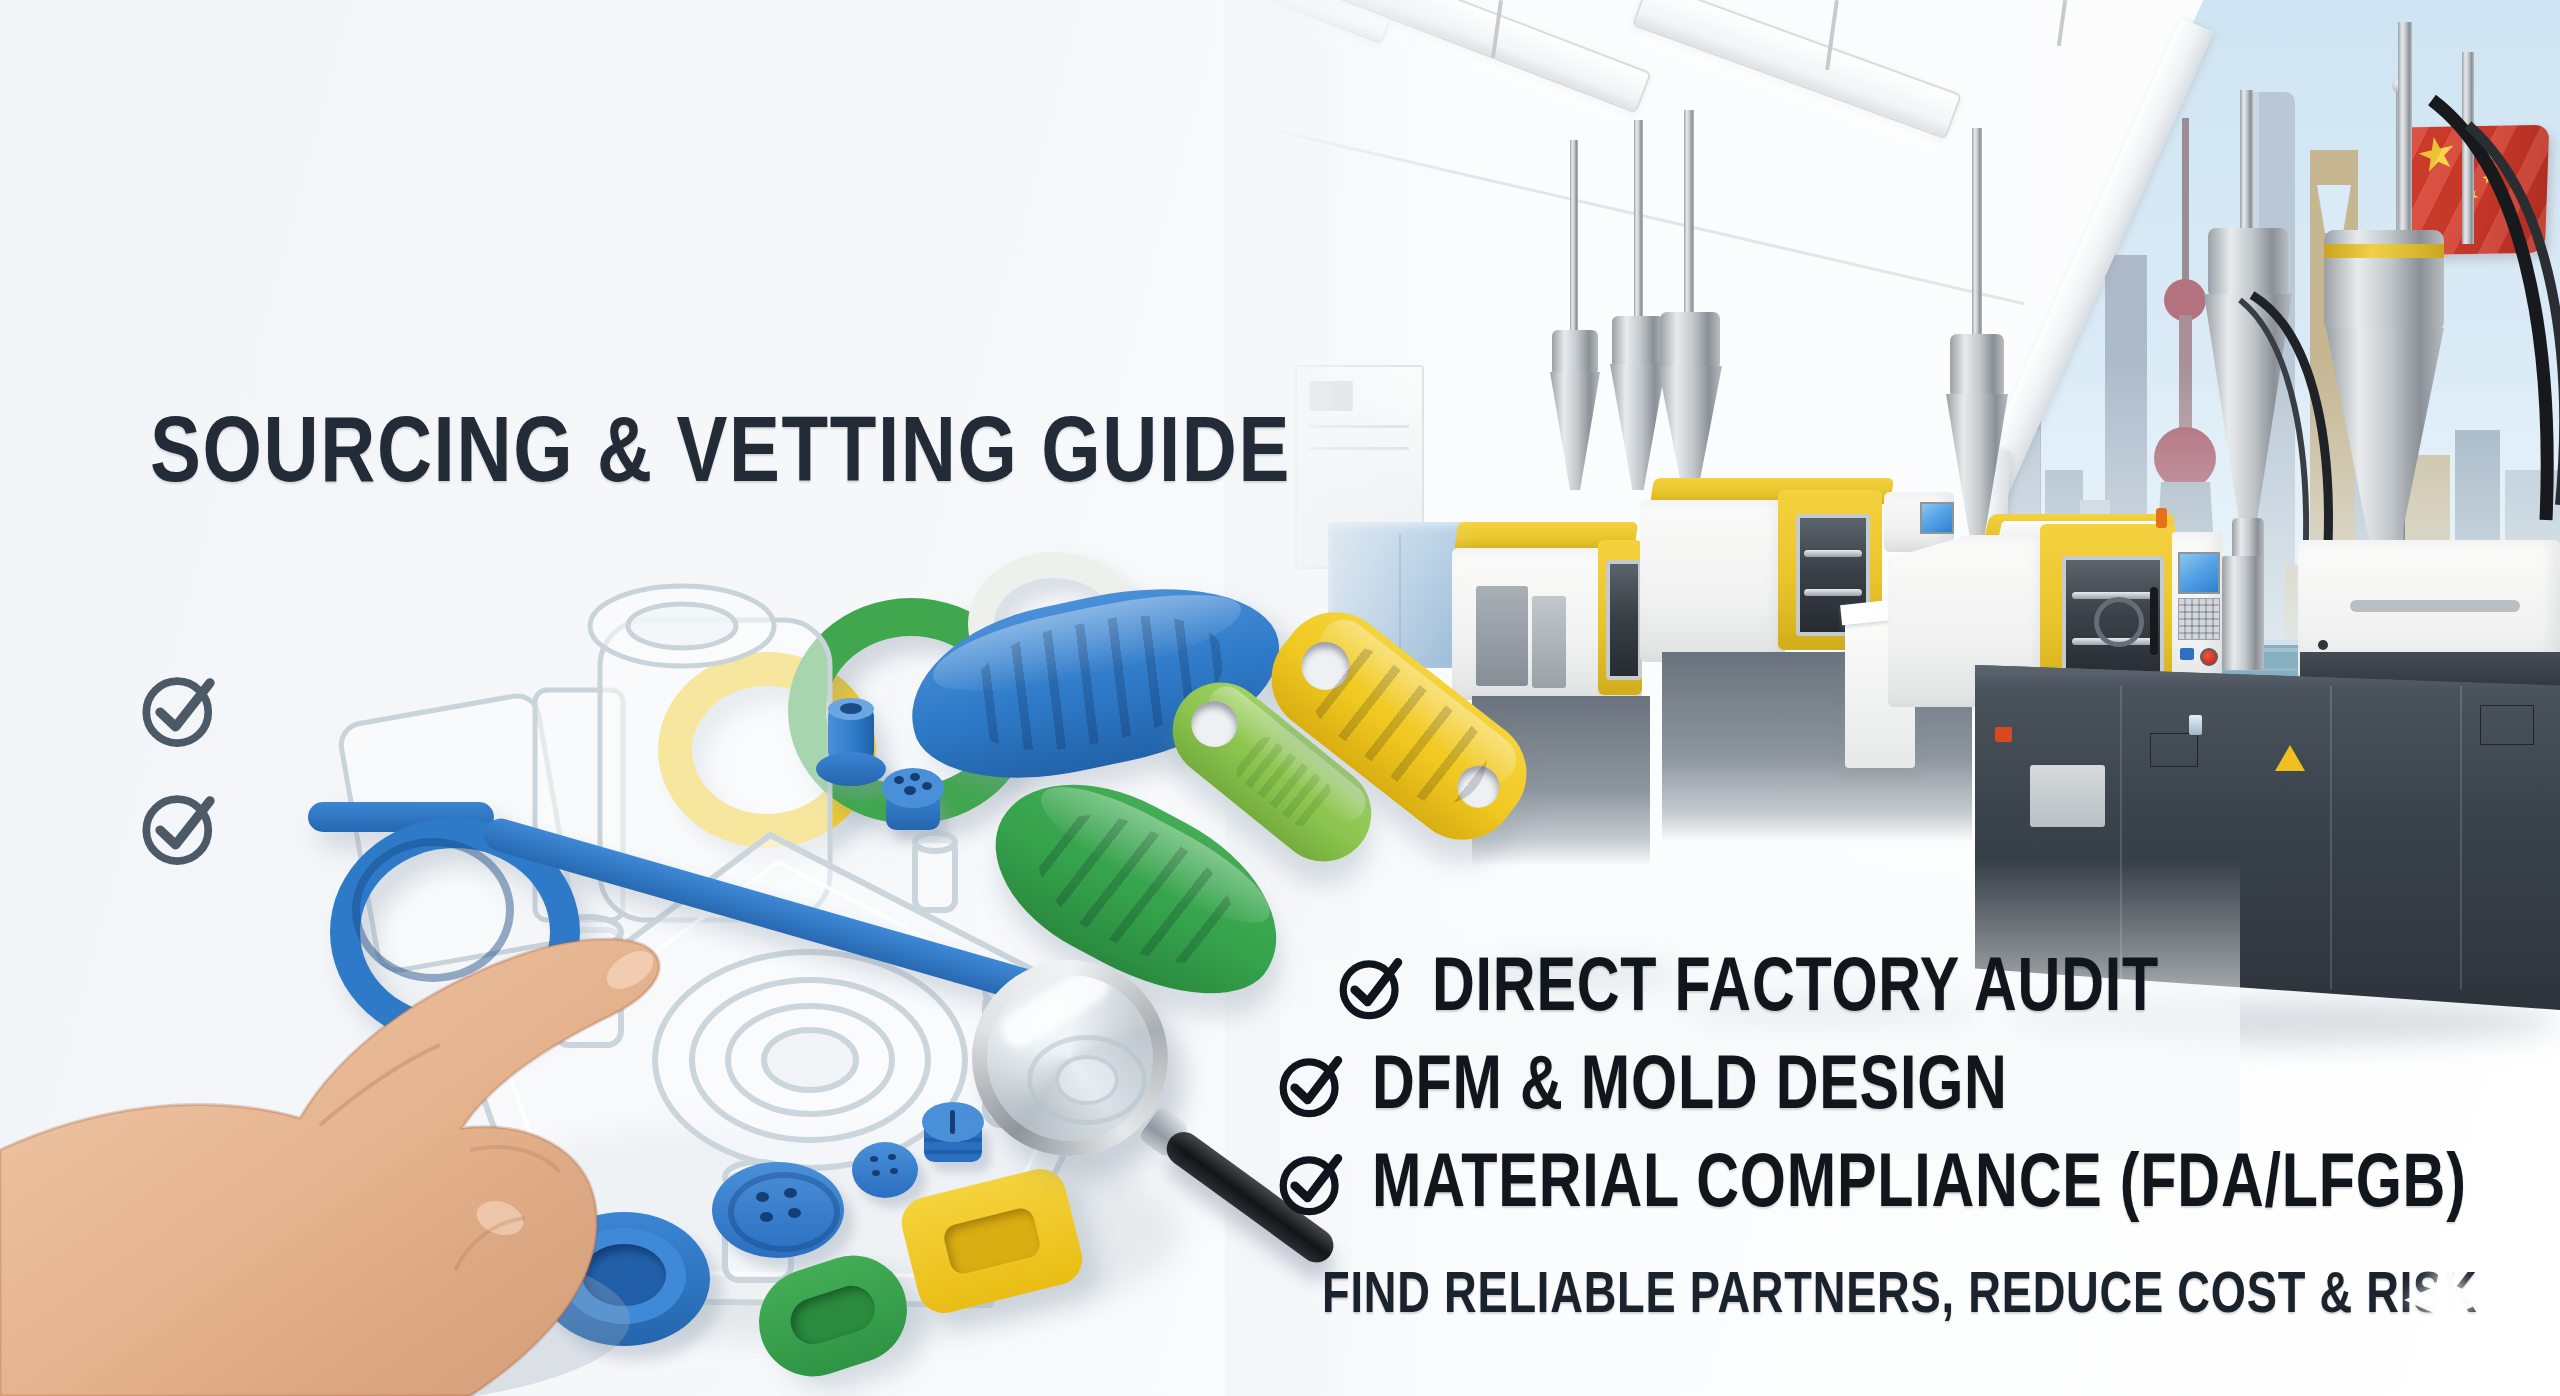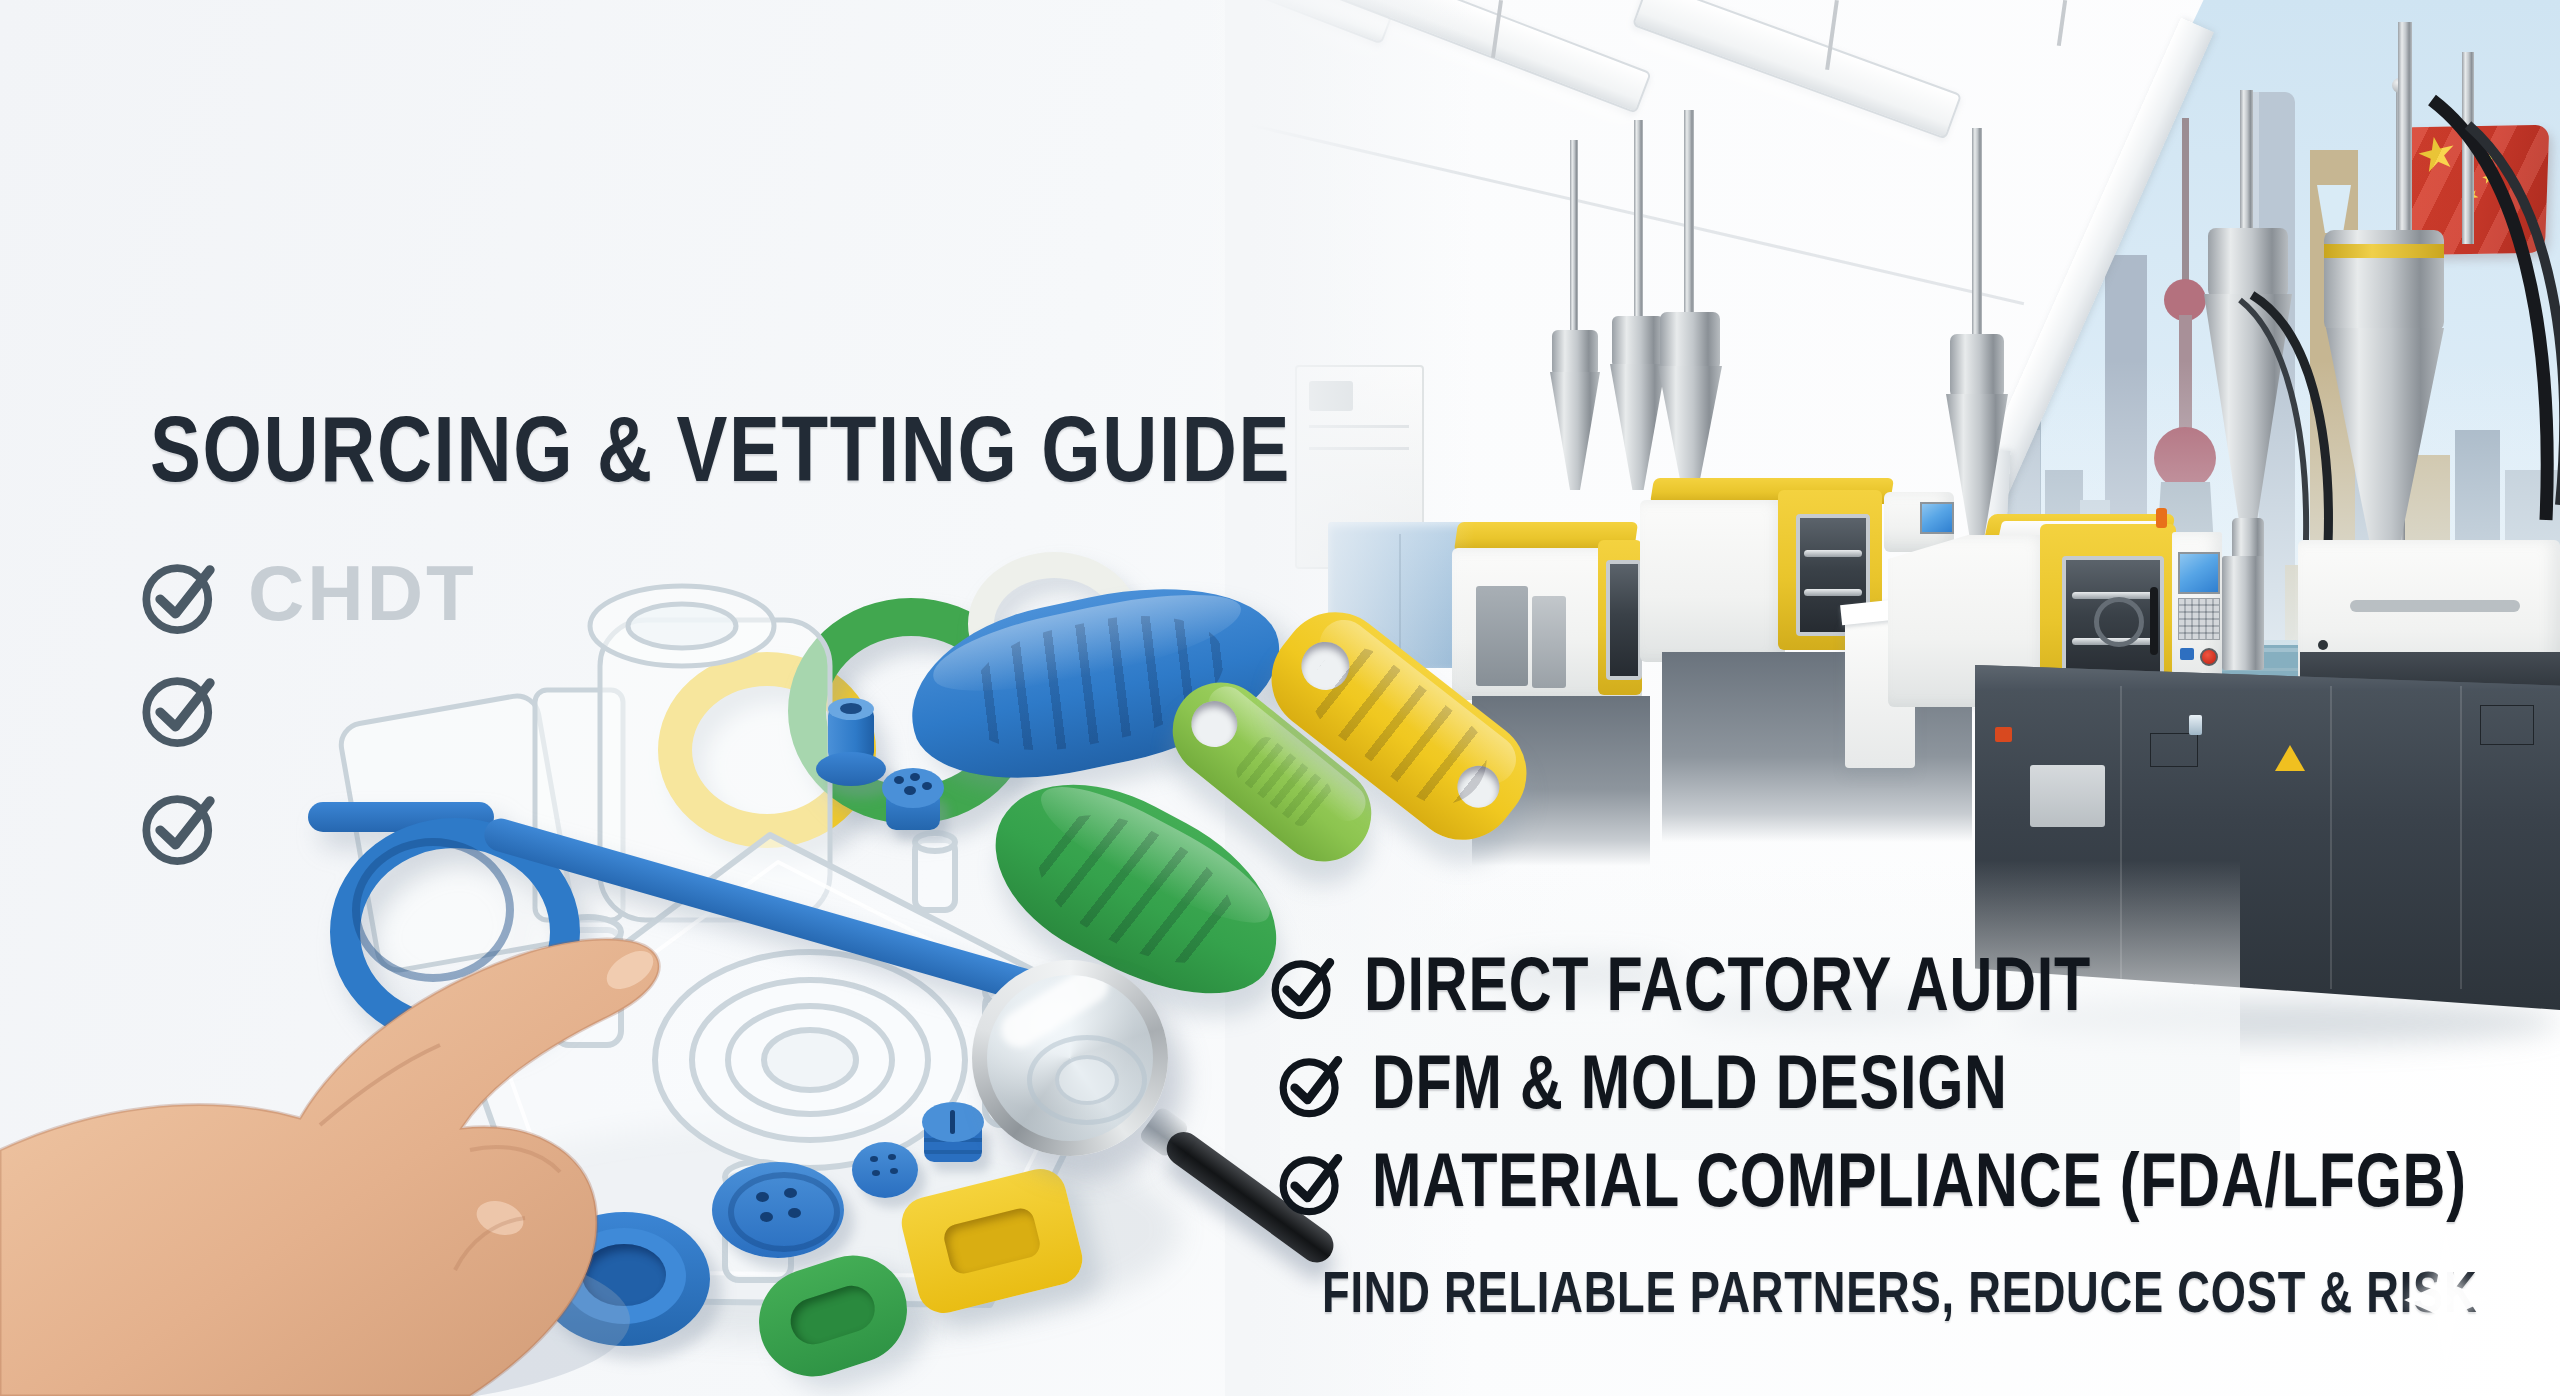--- a/index.html
+++ b/index.html
@@ -380,42 +380,35 @@
         <div style="position:absolute;left:40px;top:60px;width:110px;height:80px;border:5px solid rgba(180,195,205,.55);border-radius:50%;"></div>
         <div style="position:absolute;left:68px;top:80px;width:56px;height:42px;border:4px solid rgba(170,186,198,.5);border-radius:50%;background:rgba(235,242,246,.5);"></div>
       </div>
     </div>
   </div>
 
   <header class="abs titleblock">
   </header>
   <div class="abs subtitle"><span class="cond">SOURCING &amp; VETTING GUIDE</span></div>
 
-  <div class="wm-row" style="left:136px;top:548px;">
-    <svg class="wm-icon" viewBox="0 0 100 100">
-        <circle cx="48" cy="56" r="36" fill="none" stroke="currentColor" stroke-width="9"></circle>
-        <path d="M28,56 L46,73 L86,22" fill="none" stroke="currentColor" stroke-width="11" stroke-linecap="round" stroke-linejoin="round"></path>
-      </svg>
-    <span class="wm-label" style="color:#c7ced4;">CHDT</span>
-  </div>
   <div class="wm-row" style="left:136px;top:664px;">
     <svg class="wm-icon" viewBox="0 0 100 100">
         <circle cx="48" cy="56" r="36" fill="none" stroke="currentColor" stroke-width="9"></circle>
         <path d="M28,56 L46,73 L86,22" fill="none" stroke="currentColor" stroke-width="11" stroke-linecap="round" stroke-linejoin="round"></path>
       </svg>
   </div>
   <div class="wm-row" style="left:136px;top:782px;">
     <svg class="wm-icon" viewBox="0 0 100 100">
         <circle cx="48" cy="56" r="36" fill="none" stroke="currentColor" stroke-width="9"></circle>
         <path d="M28,56 L46,73 L86,22" fill="none" stroke="currentColor" stroke-width="11" stroke-linecap="round" stroke-linejoin="round"></path>
       </svg>
     <span class="wm-label"></span>
   </div>
 
-  <div class="vet-row" style="left:1268px;top:940px;">
+  <div class="vet-row" style="left:1336px;top:940px;">
     <svg class="vet-icon" viewBox="0 0 100 100">
         <circle cx="46" cy="58" r="36" fill="none" stroke="currentColor" stroke-width="10"></circle>
         <path d="M26,58 L44,75 L86,20" fill="none" stroke="currentColor" stroke-width="12" stroke-linecap="round" stroke-linejoin="round"></path>
       </svg>
     <span class="vet-label cond">DIRECT FACTORY AUDIT</span>
   </div>
   <div class="vet-row" style="left:1276px;top:1038px;">
     <svg class="vet-icon" viewBox="0 0 100 100">
         <circle cx="46" cy="58" r="36" fill="none" stroke="currentColor" stroke-width="10"></circle>
         <path d="M26,58 L44,75 L86,20" fill="none" stroke="currentColor" stroke-width="12" stroke-linecap="round" stroke-linejoin="round"></path>

